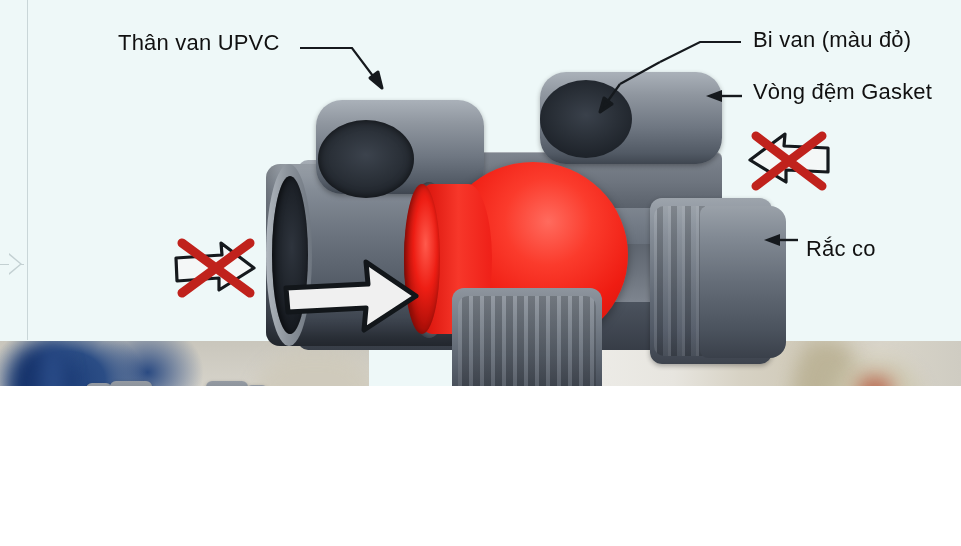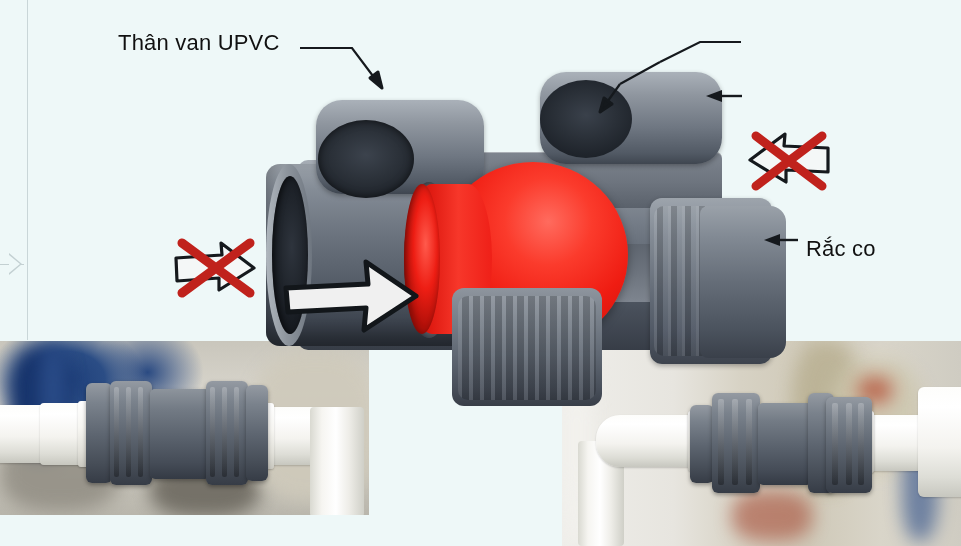--- a/index.html
+++ b/index.html
@@ -1,20 +1,20 @@
 <!DOCTYPE html>
 <html><head>
 <meta charset="utf-8">
 <style>
   html,body{margin:0;padding:0;background:#fff;}
   body{font-family:"Liberation Sans","DejaVu Sans",sans-serif;}
 
   #stage{
     position:relative;
-    width:961px;height:546px;
+    width:961px;height:386px;
     overflow:hidden;
     background:#eef8f8;
   }
 
   
   .diagram-bg{
     position:absolute;left:0;top:0;width:961px;height:400px;
     background:#eef8f8;
   }
   
@@ -369,16 +369,18 @@
       <path d="M182 243 L250 293 M250 243 L182 293" stroke="#c0221c" stroke-width="9" stroke-linecap="round"></path>
     </g>
 
     <g>
       <path d="M828 148 L784 146 L785 134 L750 160 L786 182 L786 170 L828 172 Z" fill="#f4f7f7" stroke="#15191d" stroke-width="3.2" stroke-linejoin="round"></path>
       <path d="M756 136 L822 186 M822 136 L756 186" stroke="#c0221c" stroke-width="9" stroke-linecap="round"></path>
     </g>
   </svg>
 
   <div class="label" id="lbl-than">Thân van UPVC</div>
+  <div class="label" id="lbl-bi">Bi van (màu đỏ)</div>
+  <div class="label" id="lbl-gasket">Vòng đệm Gasket</div>
   <div class="label" id="lbl-racco">Rắc co</div>
 
 
 </div>
 
 </body></html>

